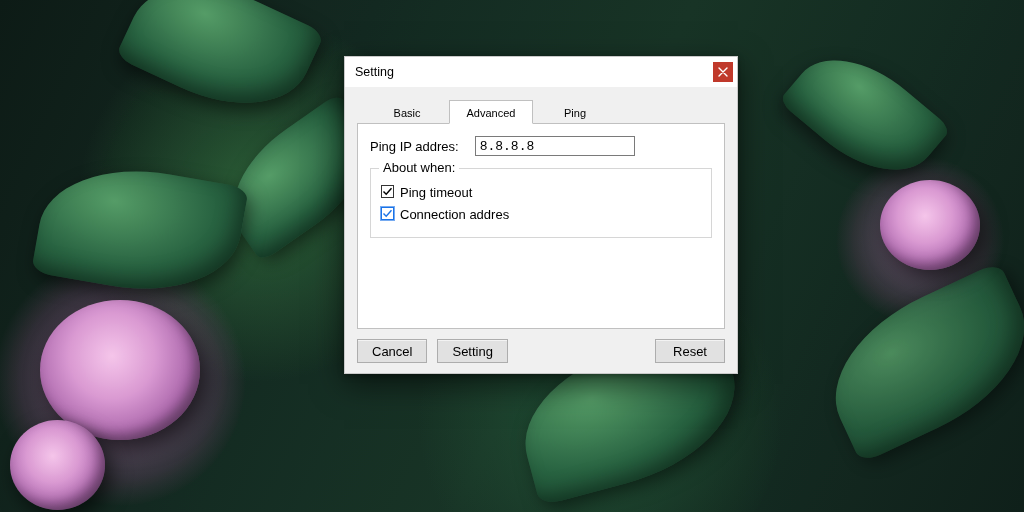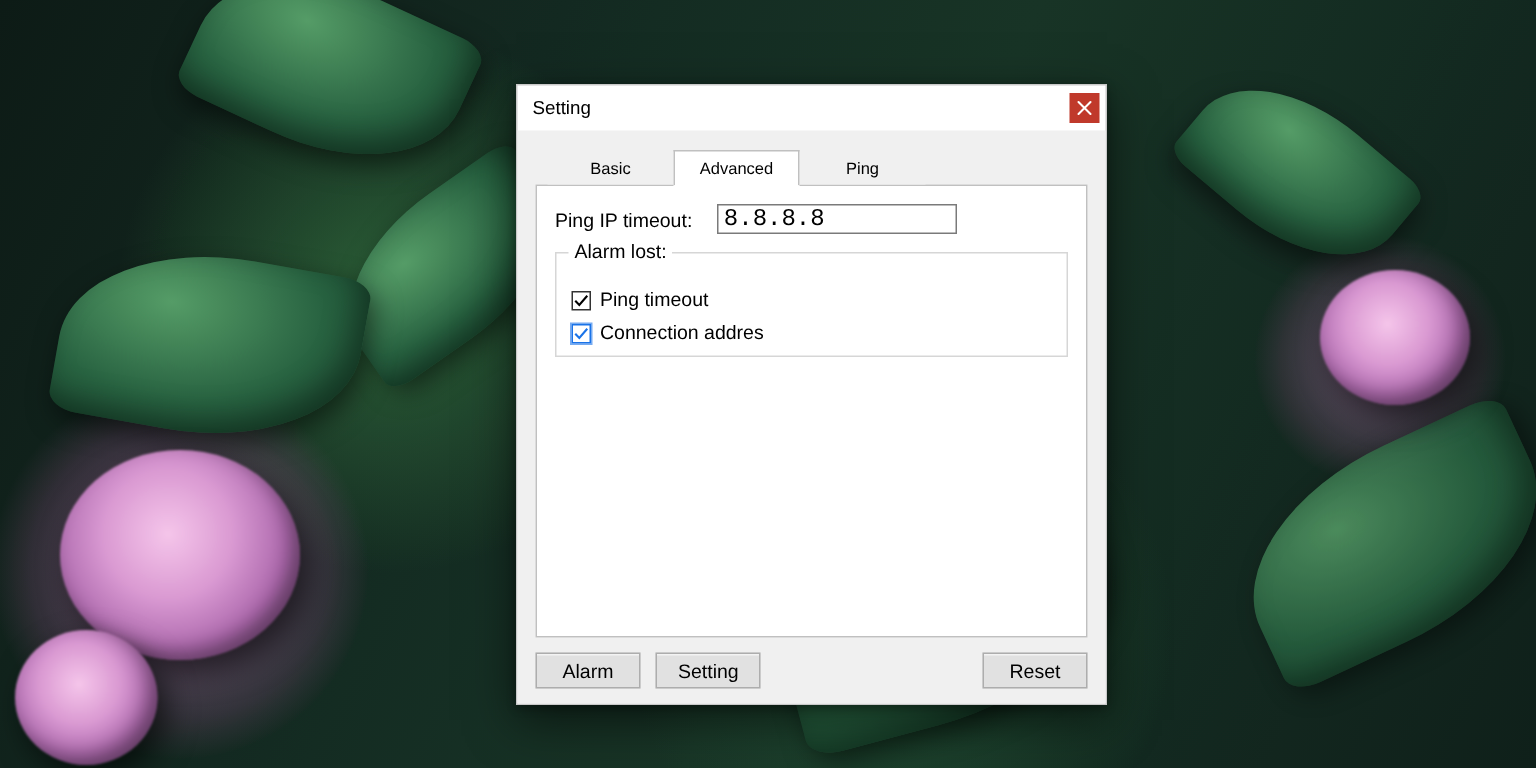--- a/index.html
+++ b/index.html
@@ -39,21 +39,21 @@
     box-shadow: inset -6px -6px 12px rgba(0,0,0,0.35), 6px 8px 20px rgba(0,0,0,0.6);
     filter: blur(0.6px);
   }
   .f1 { width: 160px; height: 140px; left: 40px; top: 300px; }
   .f1b{ width: 95px; height: 90px; left: 10px; top: 420px; }
   .f2 { width: 100px; height: 90px; left: 880px; top: 180px; }
 
   .dialog {
     position: absolute;
     left: 344px; top: 56px;
-    width: 394px; height: 414px;
+    width: 394px; height: 318px;
     background: #ffffff;
     border: 1px solid #c9c9c9;
     box-shadow: 0 10px 30px rgba(0,0,0,0.55), 0 2px 6px rgba(0,0,0,0.3);
     display: flex; flex-direction: column;
   }
   .titlebar {
     height: 30px;
     display: flex; align-items: center;
     padding: 0 4px 0 10px;
     user-select: none;
@@ -117,21 +117,21 @@
     display: flex; flex-direction: column;
     gap: 10px;
   }
 
   .row {
     display: flex; align-items: center; gap: 16px;
   }
   .label { color: #000; }
   .textfield {
     font-family: "Consolas","Courier New",monospace;
-    font-size: 16px;
+    font-size: 13px;
     height: 20px;
     width: 160px;
     padding: 1px 4px;
     border: 1px solid #7a7a7a;
     background: #ffffff;
     color: #000;
   }
 
   .groupbox {
     border: 1px solid #d6d6d6;
@@ -141,21 +141,21 @@
   }
   .groupbox .legend {
     position: absolute;
     top: -9px; left: 8px;
     background: #ffffff;
     padding: 0 4px;
     font-size: 13px;
     color: #000;
   }
   .chk-row {
-    display: flex; align-items: flex-end; gap: 6px;
+    display: flex; align-items: flex-start; gap: 6px;
     height: 22px;
     cursor: pointer;
   }
   .chk {
     width: 13px; height: 13px;
     border: 1px solid #333;
     background: #fff;
     display: inline-flex; align-items: center; justify-content: center;
     flex: 0 0 auto;
   }
@@ -211,26 +211,26 @@
 
   <div class="body">
     <div class="tabstrip">
       <div class="tab">Basic</div>
       <div class="tab active">Advanced</div>
       <div class="tab">Ping</div>
     </div>
 
     <div class="tabpanel">
       <div class="row">
-        <span class="label">Ping IP timeout:</span>
+        <span class="label">Ping IP addres:</span>
         <input class="textfield" type="text" value="8.8.8.8" style="">
       </div>
 
       <div class="groupbox">
-        <span class="legend">Alarm lost:</span>
+        <span class="legend">About when:</span>
 
         <div class="chk-row">
           <span class="chk">
             <svg width="11" height="11" viewBox="0 0 11 11">
                 <path d="M1.5 5.5 L4.2 8.3 L9.5 2.2" fill="none" stroke="#000" stroke-width="1.4"></path>
               </svg>
           </span>
           <span class="chk-label">Ping timeout</span>
         </div>
 
@@ -242,19 +242,19 @@
               </svg>
           </span>
           <span class="chk-label">Connection addres</span>
         </div>
       </div>
 
       <div class="filler"></div>
     </div>
 
     <div class="buttonbar">
-      <button class="btn">Alarm</button>
+      <button class="btn">Cancel</button>
       <button class="btn">Setting</button>
       <span class="spacer"></span>
       <button class="btn">Reset</button>
     </div>
   </div>
 </div>
 
 </body></html>

